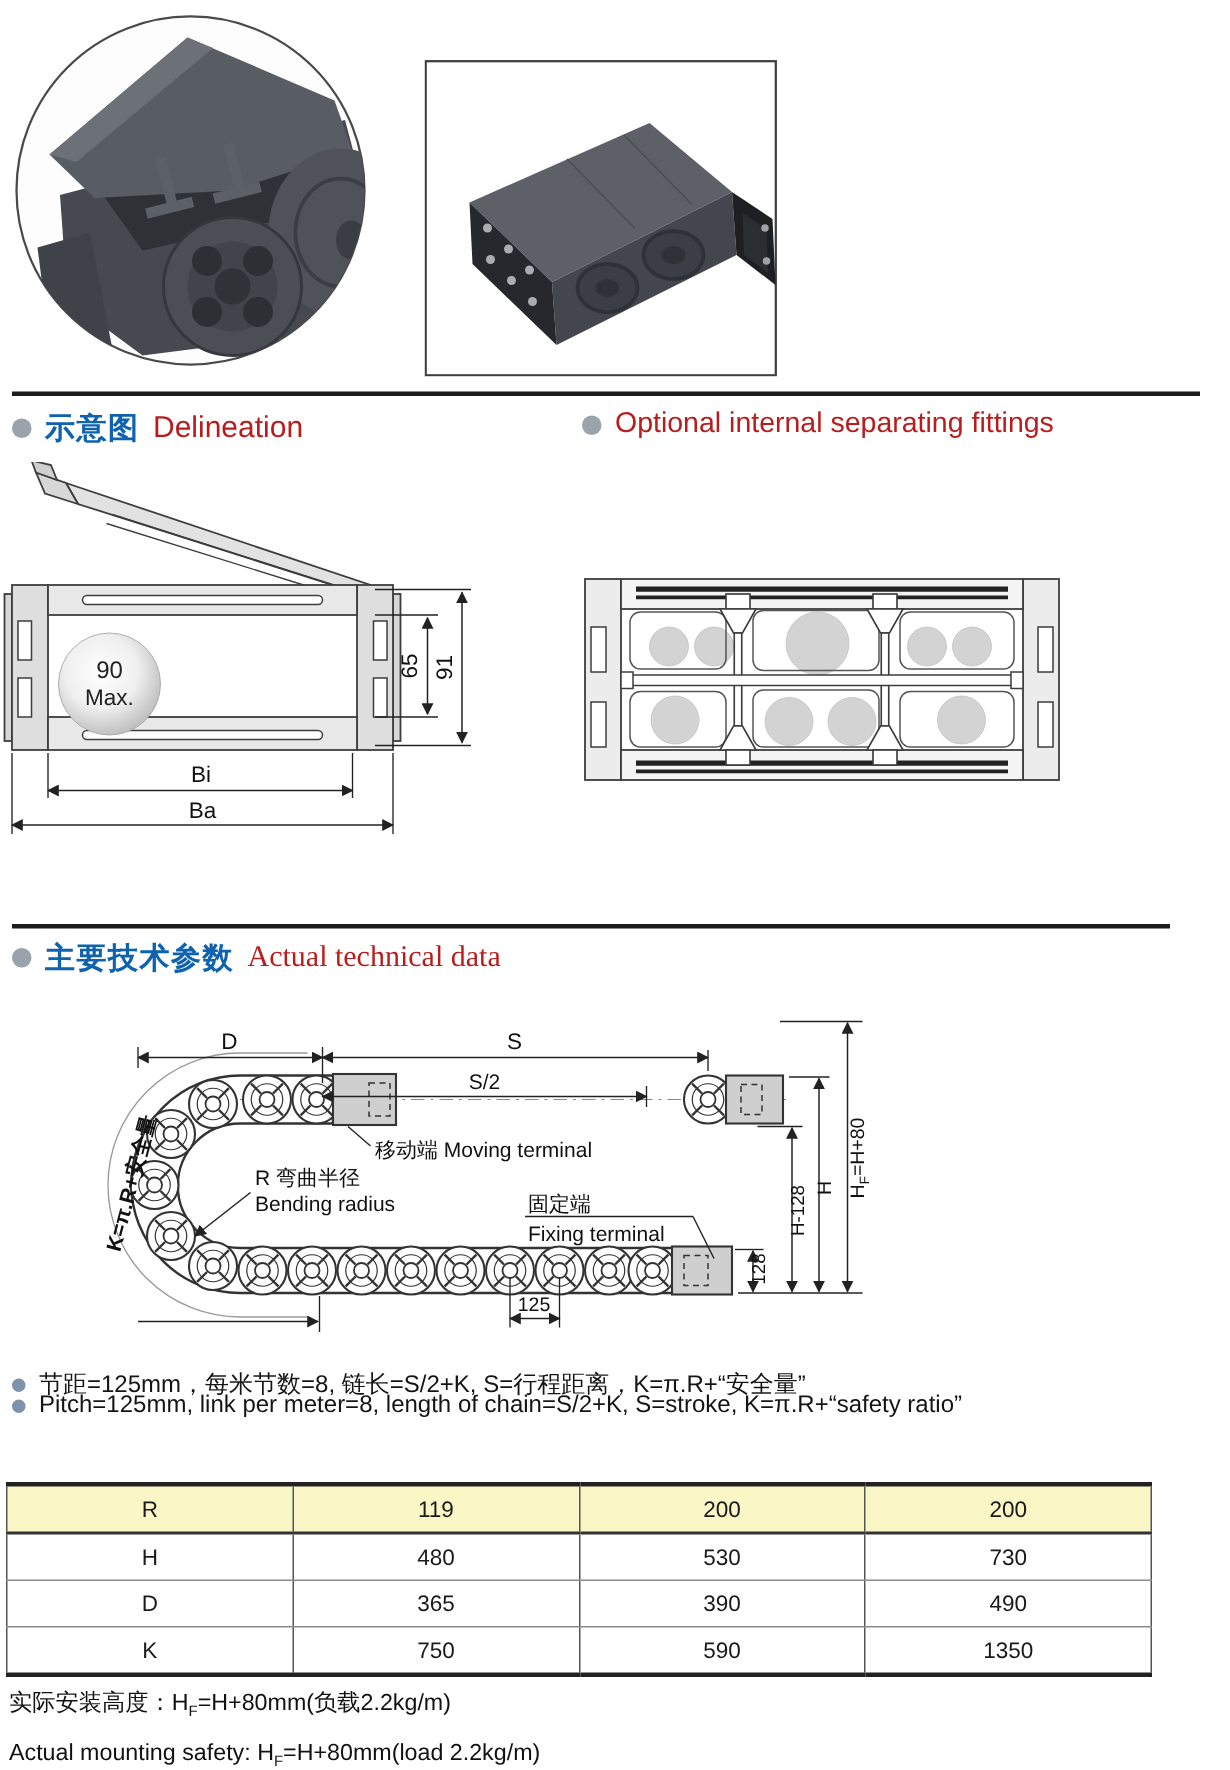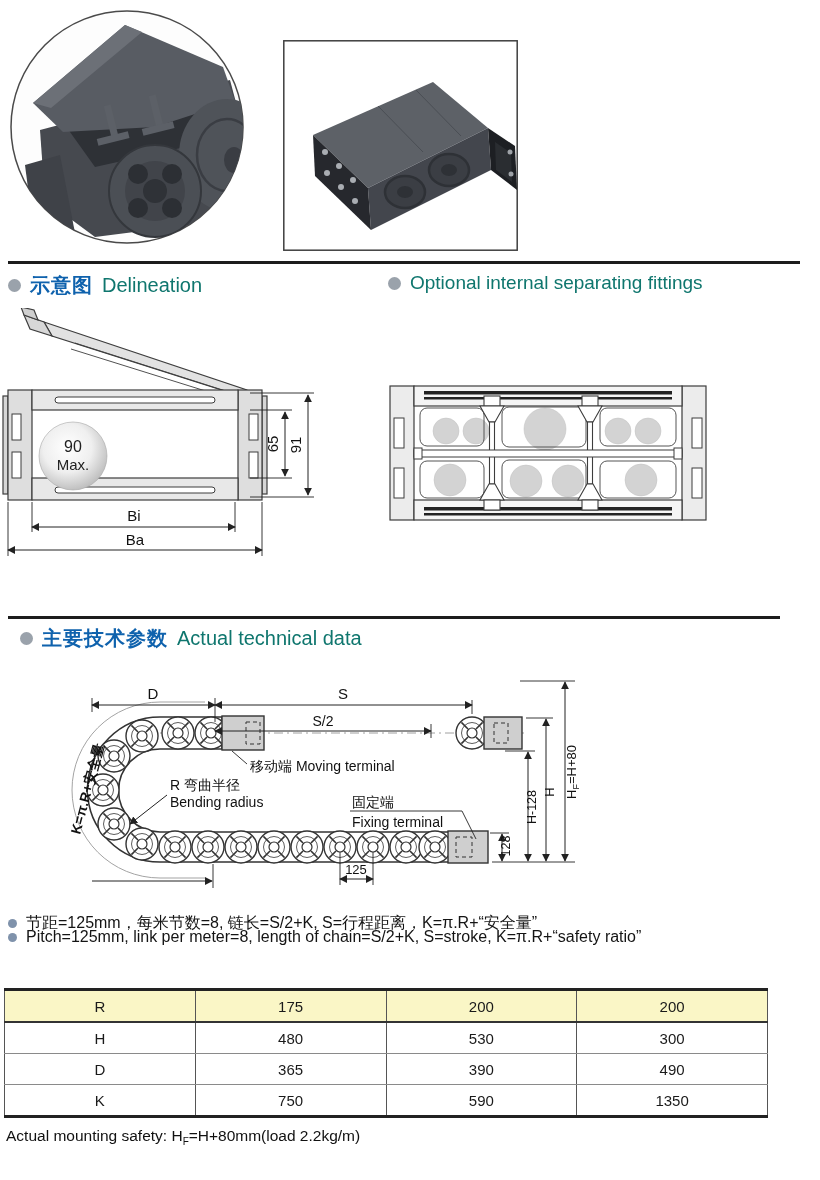--- a/index.html
+++ b/index.html
@@ -3,21 +3,21 @@
 <meta charset="utf-8">
 <style>
   html,body{margin:0;padding:0;background:#fff;}
   .page{position:relative;width:820px;height:1180px;background:#fff;overflow:hidden;
         font-family:"Liberation Sans","DejaVu Sans",sans-serif;color:#111;}
   .abs{position:absolute;}
   .divider{position:absolute;background:#1c1c1c;height:3px;}
   .sec-head{position:absolute;display:flex;align-items:center;gap:9px;white-space:nowrap;}
   .sec-bullet{width:13px;height:13px;border-radius:50%;background:#9aa2ab;flex:0 0 auto;}
   .sec-cn{font-size:20px;font-weight:bold;color:#0f62ad;letter-spacing:1px;}
-  .sec-en{font-size:20px;color:#0f766e;}
+  .sec-en{font-size:20px;color:#b91c1c;}
   .note-line{position:absolute;display:flex;align-items:center;gap:9px;white-space:nowrap;
              font-size:16px;color:#141414;}
   .note-bullet{width:9px;height:9px;border-radius:50%;background:#7f92ab;flex:0 0 auto;}
   table.spec{position:absolute;left:4px;top:988px;width:764px;border-collapse:collapse;
              table-layout:fixed;font-size:15px;color:#1a1a1a;}
   table.spec td{border-left:1px solid #555;border-right:1px solid #555;
                 border-top:1px solid #8a8a8a;border-bottom:1px solid #8a8a8a;
                 text-align:center;height:30px;padding:0;}
   table.spec tr.hdr td{border-top:3px solid #222;border-bottom:2px solid #333;}
   table.spec tr.last td{border-bottom:3px solid #222;}
@@ -211,21 +211,21 @@
       <polygon points="587,484 593,484 602,500 578,500"></polygon>
       <rect x="582" y="500" width="16" height="10"></rect>
     </g>
     <rect x="414" y="450" width="268" height="7" fill="#fff" stroke="#3d3d3d" stroke-width="1"></rect>
     <rect x="414" y="448" width="8" height="11" fill="#fff" stroke="#3d3d3d" stroke-width="1"></rect>
     <rect x="674" y="448" width="8" height="11" fill="#fff" stroke="#3d3d3d" stroke-width="1"></rect>
   </svg>
 
   <div class="divider" style="left:8px;top:616px;width:772px;"></div>
 
-  <div class="sec-head" style="left:20px;top:625px;">
+  <div class="sec-head" style="left:8px;top:625px;font-family:Liberation Serif, serif;">
     <span class="sec-bullet"></span>
     <span class="sec-cn">主要技术参数</span>
     <span class="sec-en">Actual technical data</span>
   </div>
 
   <svg class="abs" style="left:0;top:655px" width="800" height="255" viewBox="0 655 800 255">
     <defs>
       <marker id="ar2" viewBox="0 0 10 10" refX="9" refY="5" markerWidth="8" markerHeight="8" orient="auto-start-reverse">
         <path d="M0,0 L10,5 L0,10 z" fill="#222"></path>
       </marker>
@@ -335,42 +335,43 @@
   </div>
   <div class="note-line" style="left:8px;top:928px;">
     <span class="note-bullet"></span>
     <span>Pitch=125mm, link per meter=8, length of chain=S/2+K, S=stroke, K=π.R+“safety ratio”</span>
   </div>
 
   <table class="spec">
     <tbody>
       <tr class="hdr" style="background:#faf6c6">
         <td>R</td>
-        <td>175</td>
+        <td>119</td>
         <td>200</td>
         <td>200</td>
       </tr>
       <tr>
         <td>H</td>
         <td>480</td>
         <td>530</td>
-        <td>300</td>
+        <td>730</td>
       </tr>
       <tr>
         <td>D</td>
         <td>365</td>
         <td>390</td>
         <td>490</td>
       </tr>
       <tr class="last">
         <td>K</td>
         <td>750</td>
         <td>590</td>
         <td>1350</td>
       </tr>
     </tbody>
   </table>
 
   <div class="footnotes">
+    <div><span>实际安装高度：H</span><sub>F</sub><span>=H+80mm(负载2.2kg/m)</span></div>
     <div><span>Actual mounting safety: H</span><sub>F</sub><span>=H+80mm(load 2.2kg/m)</span></div>
   </div>
 
 </div>
 
 </body></html>

